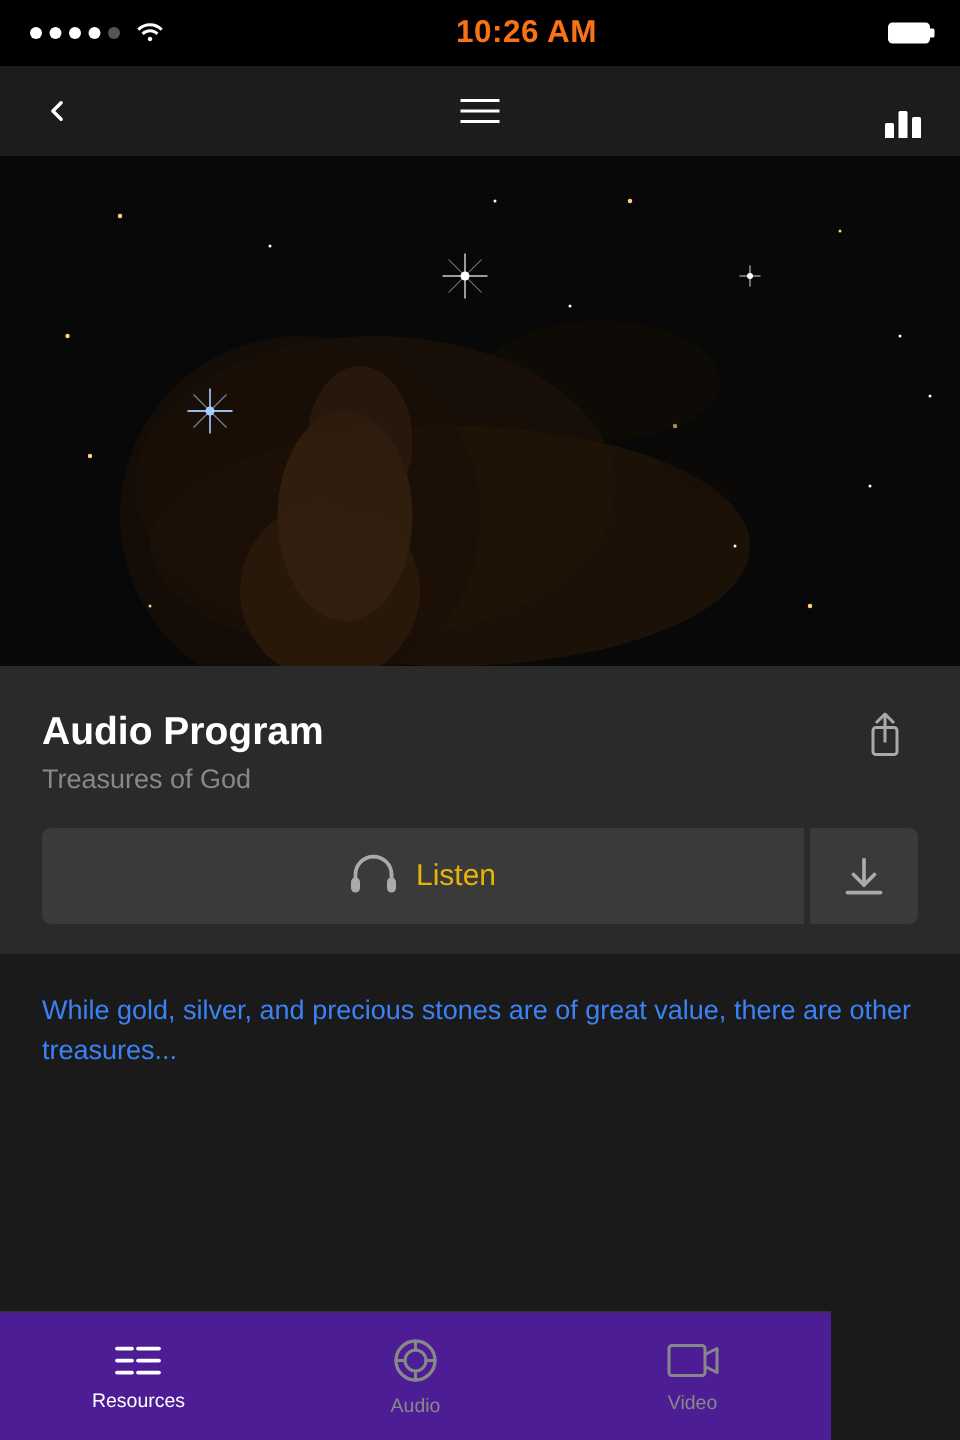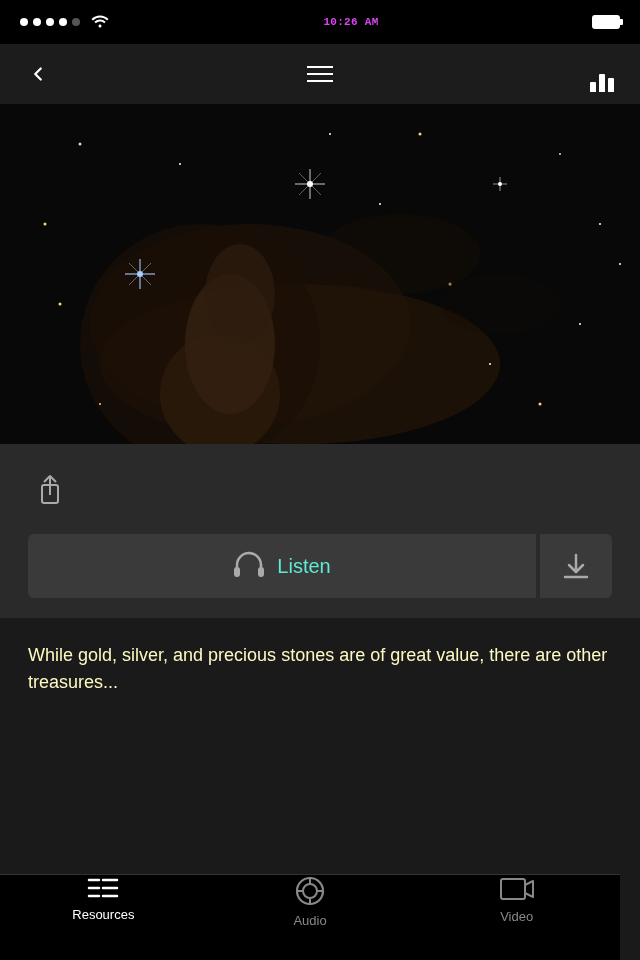--- a/index.html
+++ b/index.html
@@ -33,25 +33,24 @@
     }
     .signal-dot {
       width: 8px; height: 8px;
       border-radius: 50%;
       background: #fff;
     }
     .wifi-icon {
       margin-left: 4px;
     }
     .status-time {
-      font-size: 11px;
+      font-size: 21px;
       font-weight: 600;
-      color: #d946ef;
+      color: #f97316;
       letter-spacing: 0.3px;
-      font-family: Liberation Mono, monospace;
     }
     .status-right {
       display: flex;
       align-items: center;
       gap: 6px;
     }
     .battery-icon {
       width: 28px; height: 14px;
       border: 2px solid #fff;
       border-radius: 3px;
@@ -157,21 +156,21 @@
       background: #3a3a3a;
       border-radius: 6px 0 0 6px;
       display: flex;
       align-items: center;
       justify-content: center;
       gap: 12px;
       cursor: pointer;
     }
     .listen-text {
       font-size: 20px;
-      color: #5eead4;
+      color: #eab308;
       font-weight: 500;
     }
     .download-button {
       width: 72px;
       height: 64px;
       background: #3a3a3a;
       border-radius: 0 6px 6px 0;
       display: flex;
       align-items: center;
       justify-content: center;
@@ -179,34 +178,34 @@
       margin-left: 2px;
     }
 
     
     .description-area {
       background: #1a1a1a;
       padding: 24px 28px;
     }
     .description-text {
       font-size: 18px;
-      color: #fef9c3;
+      color: #3b82f6;
       line-height: 1.5;
     }
 
     
     .tab-bar {
       position: absolute;
       bottom: 0;
-      width: 620px;
+      width: 554px;
       height: 86px;
-      background: #000000;
+      background: #4c1d95;
       border-top: 1px solid #333;
       display: flex;
-      align-items: flex-start;
+      align-items: center;
     }
     .tab-item {
       flex: 1;
       display: flex;
       flex-direction: column;
       align-items: center;
       justify-content: center;
       gap: 6px;
       cursor: pointer;
     }
@@ -326,20 +325,24 @@
     <circle cx="45" cy="120" r="1.5" fill="#ffd080"></circle>
     <circle cx="620" cy="160" r="1" fill="#fff"></circle>
 
     <ellipse cx="400" cy="150" rx="80" ry="40" fill="#1a1208" opacity="0.4"></ellipse>
     <ellipse cx="500" cy="200" rx="60" ry="30" fill="#150e06" opacity="0.3"></ellipse>
   </svg>
 </div>
 
 <div class="content-area">
   <div class="content-header">
+    <div class="content-titles">
+      <div class="content-type">Audio Program</div>
+      <div class="content-subtitle">Treasures of God</div>
+    </div>
     <div class="share-button">
       <svg width="30" height="34" viewBox="0 0 30 34" fill="none">
         <rect x="7" y="12" width="16" height="18" rx="2" stroke="#aaa" stroke-width="2"></rect>
         <line x1="15" y1="3" x2="15" y2="22" stroke="#aaa" stroke-width="2"></line>
         <polyline points="9,9 15,3 21,9" stroke="#aaa" stroke-width="2" fill="none" stroke-linejoin="round"></polyline>
       </svg>
     </div>
   </div>
 
   <div class="listen-section">

